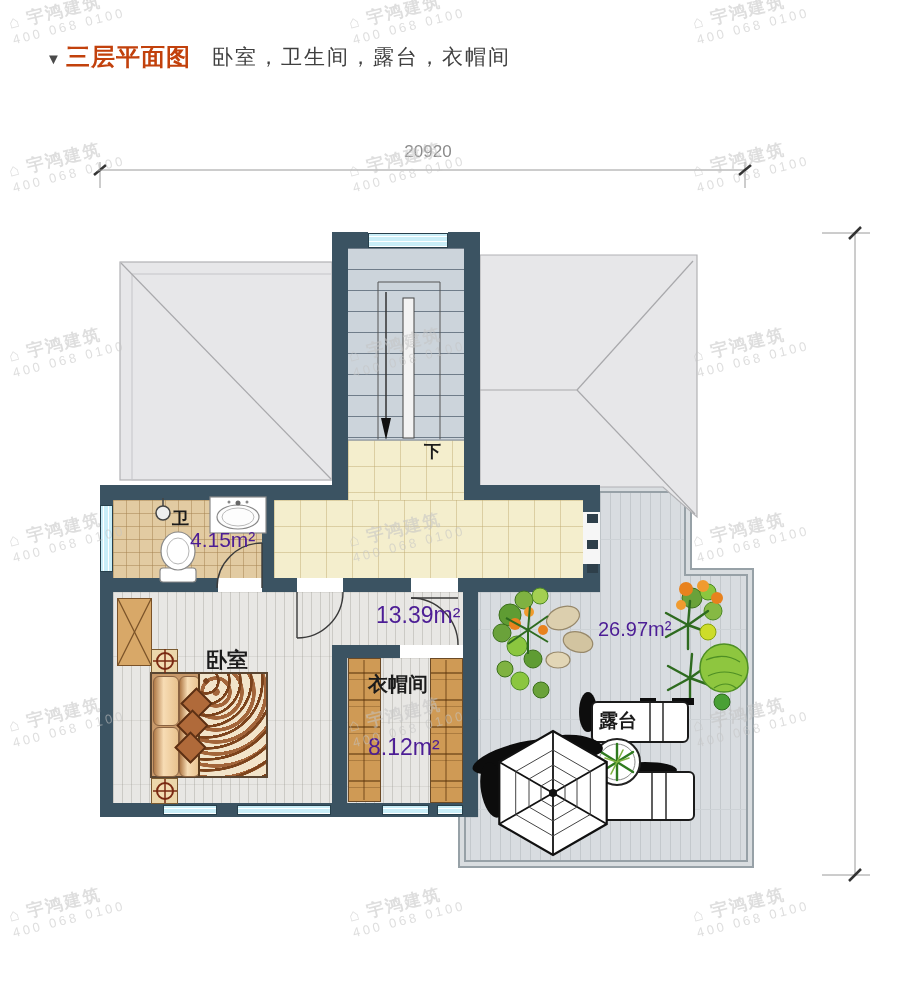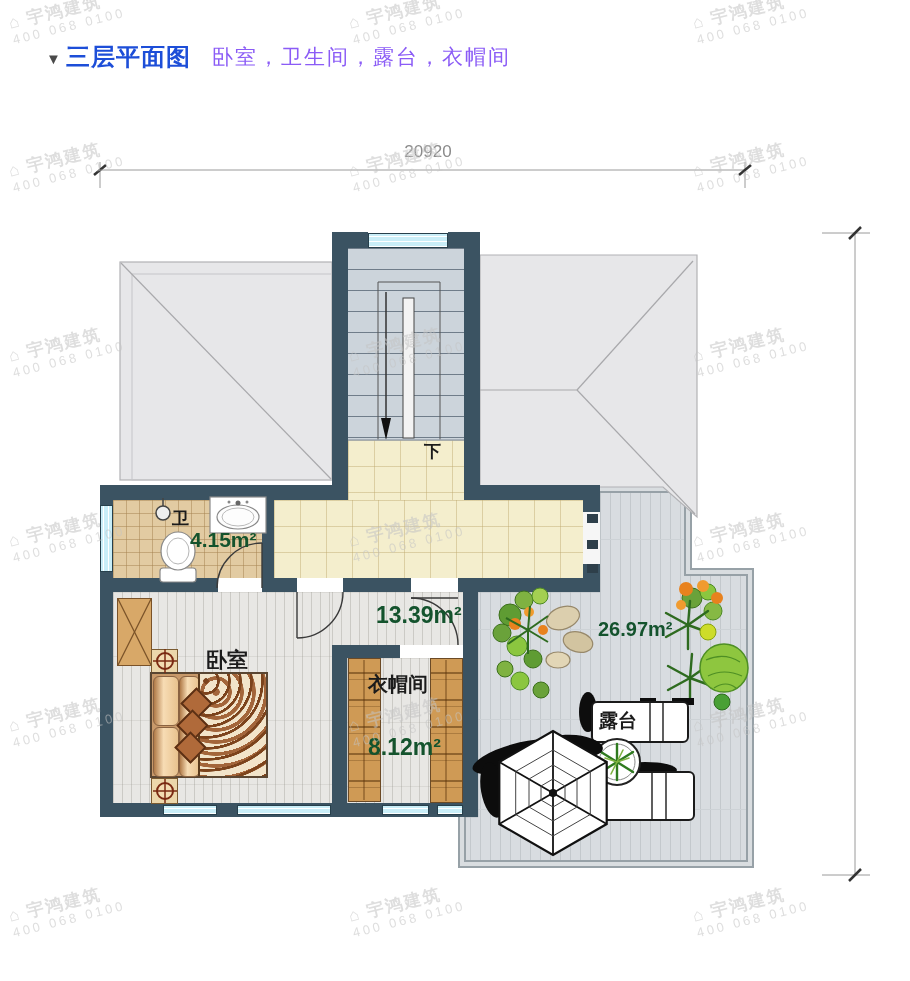--- a/index.html
+++ b/index.html
@@ -2,22 +2,22 @@
 <html style="--wall: #3b5362; --window: #c9eef8; --corridor_floor: #f4eecd; --bathroom_floor: #e2cba2; --plank_floor: #e8e7e4; --stair_floor: #ccd4db; --deck_floor: #d8dce0; --deck_stripe: #c3c8cc; --roof: #e7e7e9; --roof_edge: #b2b2b5; --wardrobe: #cf9a55; --cabinet: #d8a868; --plant_green: #7fb241; --plant_dark: #2e6b1f; --flower_orange: #e8821e; --dim_text: #8b8b8b; --watermark: #c4c4c4;"><head>
 <meta charset="utf-8">
 <style>
   html,body{margin:0;padding:0;background:#fff;}
   #canvas{position:relative;width:910px;height:981px;background:#fff;overflow:hidden;
           font-family:"Liberation Sans","DejaVu Sans",sans-serif;}
   .abs{position:absolute;}
   svg.layer{position:absolute;left:0;top:0;pointer-events:none;}
   
   #hdr-marker{left:46px;top:50px;font-size:15px;color:#4a4a4a;}
-  #hdr-title{left:66px;top:41px;font-size:24px;font-weight:bold;color:#1d4ed8;letter-spacing:1px;}
-  #hdr-sub{left:212px;top:43px;font-size:21px;color:#8b5cf6;letter-spacing:2px;}
+  #hdr-title{left:66px;top:41px;font-size:24px;font-weight:bold;color:#c2410c;letter-spacing:1px;}
+  #hdr-sub{left:212px;top:43px;font-size:21px;color:#404040;letter-spacing:2px;}
   
   .wall{background:var(--wall);}
   .window{background:var(--window);border:1px solid #27404c;box-sizing:border-box;}
   .win-h{background:repeating-linear-gradient(180deg,var(--window) 0 2px,#ffffff 2px 3px,var(--window) 3px 5px);}
   .win-v{background:repeating-linear-gradient(90deg,var(--window) 0 2px,#ffffff 2px 3px,var(--window) 3px 5px);}
   .floor-cream{background:
       repeating-linear-gradient(90deg,rgba(190,168,110,.45) 0 1px,transparent 1px 26px),
       repeating-linear-gradient(180deg,rgba(190,168,110,.45) 0 1px,transparent 1px 26px),
       var(--corridor_floor);}
   .floor-bath{background:
@@ -41,21 +41,21 @@
   #bed{background:#c8996a;border:2px solid #5a4632;box-sizing:border-box;}
   .pillow{background:linear-gradient(90deg,#b07a48,#f7dcb4 40%,#e8c28e);border:1px solid #8a6342;border-radius:6px;}
   #duvet{background:
       repeating-radial-gradient(circle at 6px 7px,#7c431c 0 2.5px,rgba(0,0,0,0) 3px 11px),
       repeating-radial-gradient(circle at 16px 18px,#a3653a 0 3.5px,rgba(0,0,0,0) 4px 12px),
       #f2e4ca;
       border-left:2px solid #5a3a1c;box-sizing:border-box;}
   .cushion{background:#b06a3a;border:2px solid #5c3014;transform:rotate(45deg);box-sizing:border-box;}
   
   .room-label{color:#1b1b1b;font-weight:bold;white-space:nowrap;z-index:40;}
-  .area-label{color:#14532d;font-weight:bold;white-space:nowrap;z-index:40;letter-spacing:0px;}
+  .area-label{color:#4c1d95;font-weight:normal;white-space:nowrap;z-index:40;letter-spacing:0px;}
   #dim-top-label{color:var(--dim_text);font-size:17px;z-index:40;width:90px;text-align:center;font-weight:400;}
   
   .wm{position:absolute;width:180px;transform:rotate(-14deg);color:var(--watermark);opacity:.55;
       z-index:60;pointer-events:none;text-align:left;line-height:1.15;}
   .wm .l1{font-size:17px;font-weight:bold;letter-spacing:2px;}
   .wm .l2{font-size:13px;letter-spacing:3px;}
   .slider-mark{background:#2e3f4a;}
 </style>
 </head>
 <body>

